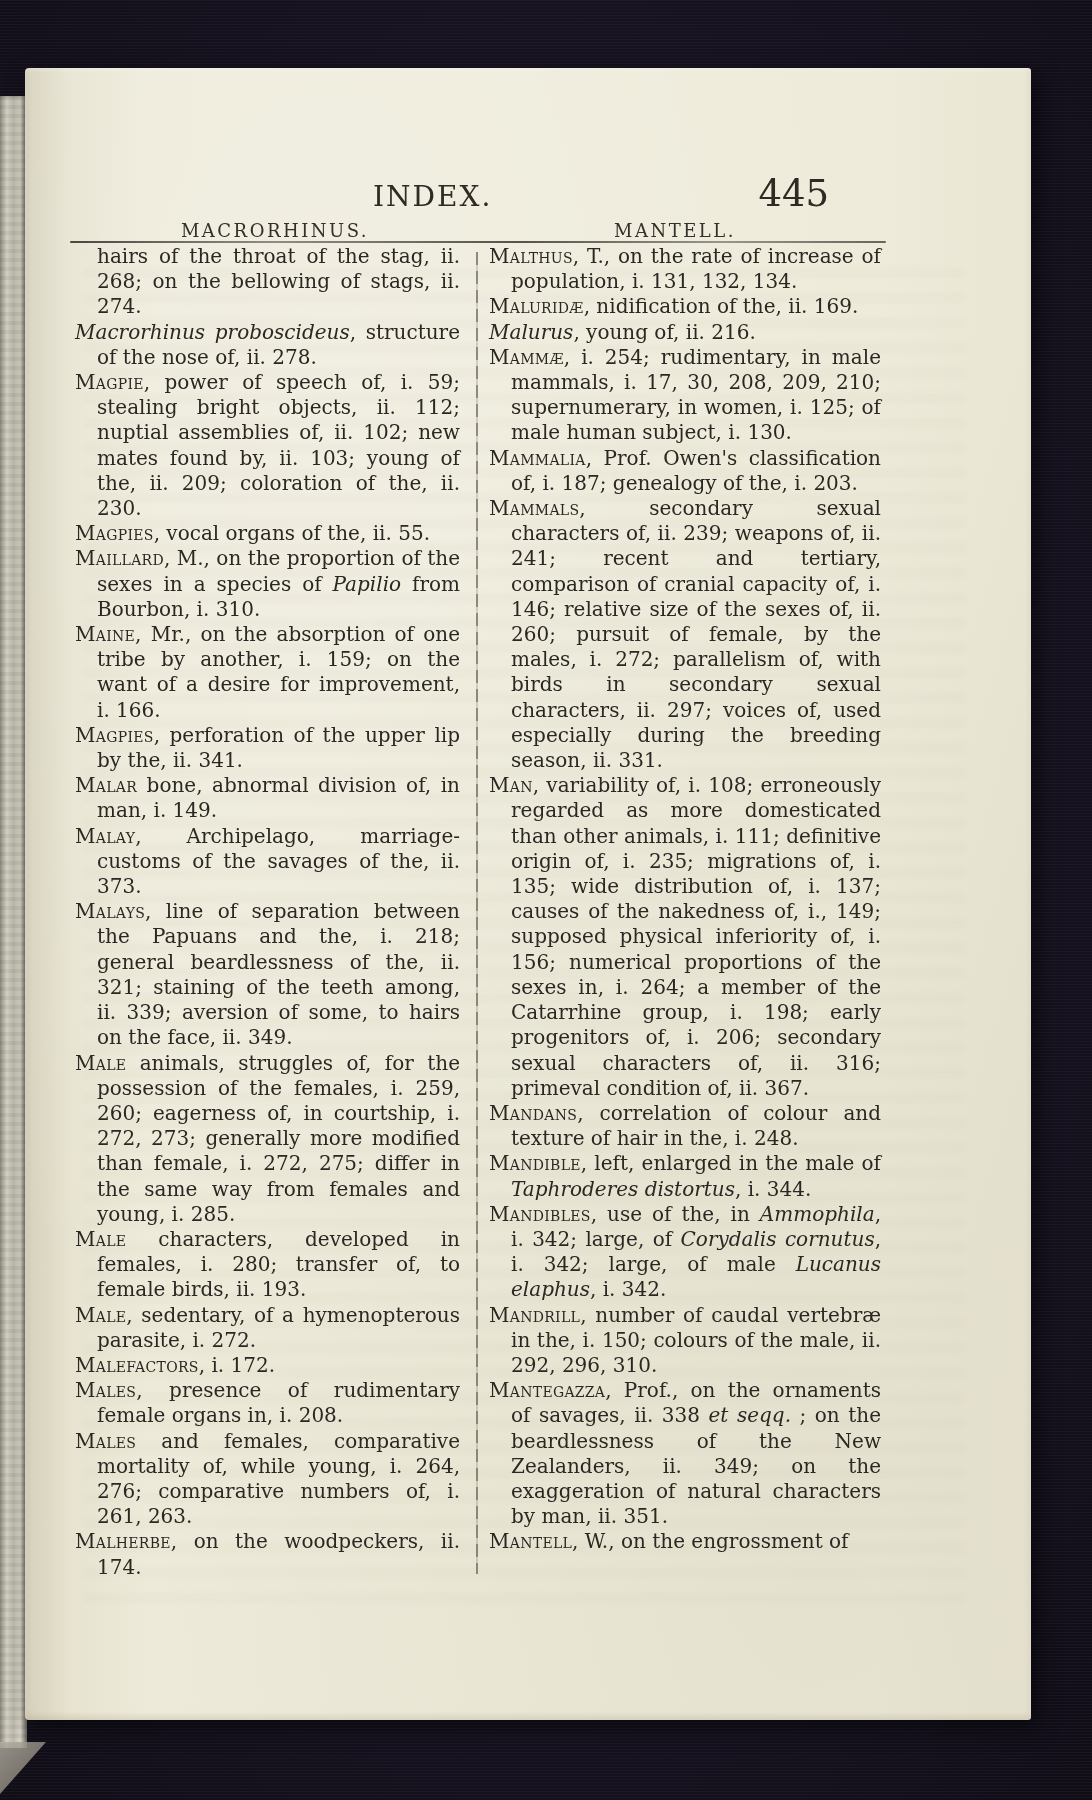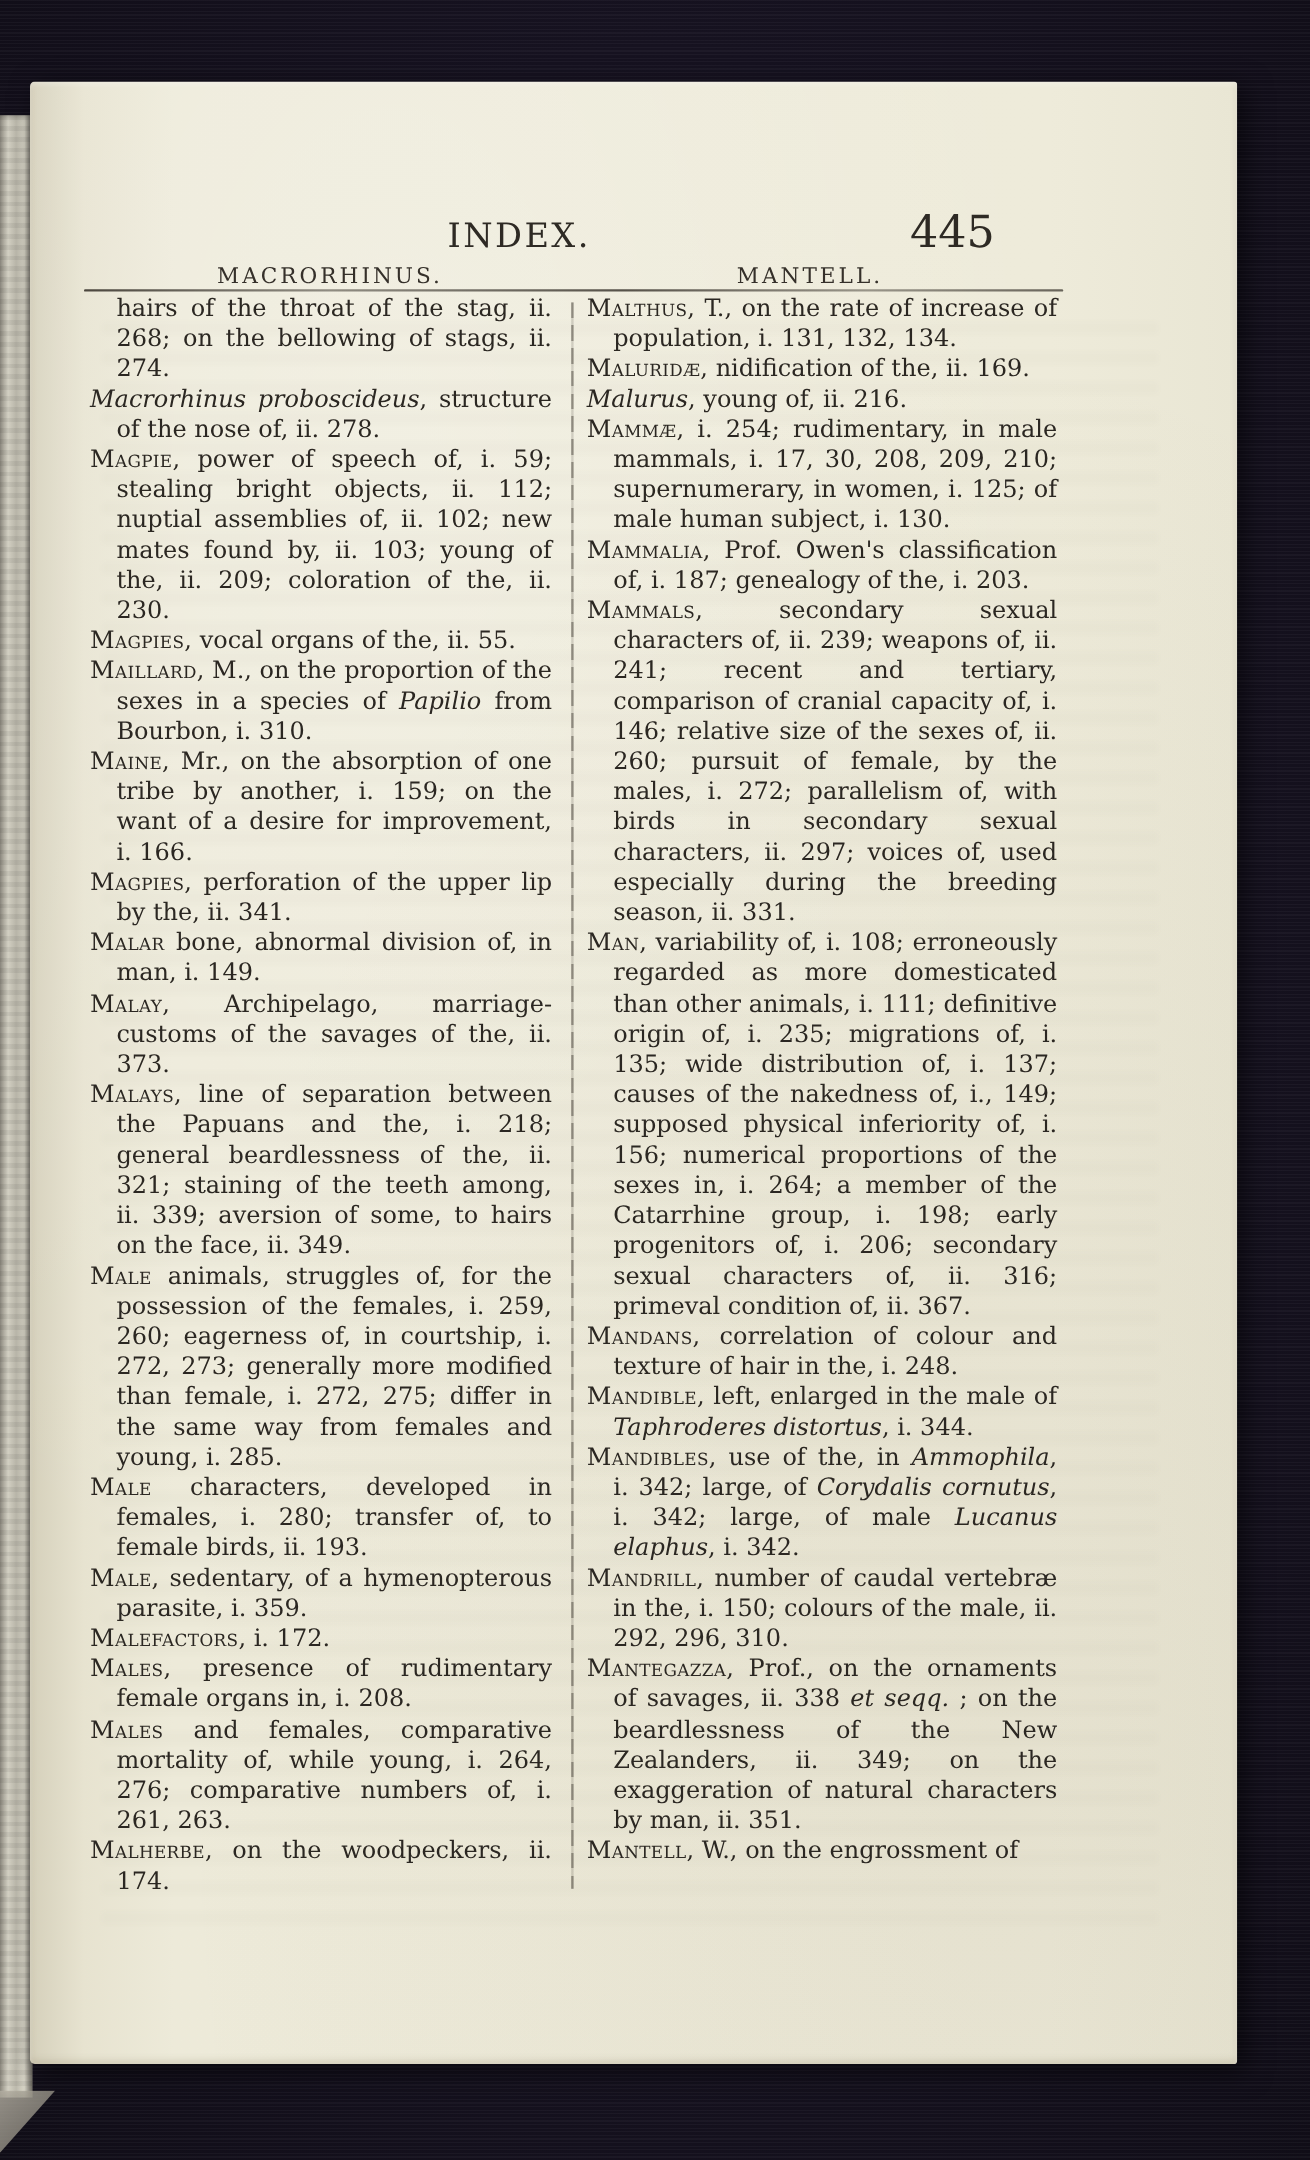--- a/index.html
+++ b/index.html
@@ -100,21 +100,21 @@
         <p class="entry"><span class="sc">Magpie</span><span>, power of speech of, i. 59; stealing bright objects, ii. 112; nuptial assemblies of, ii. 102; new mates found by, ii. 103; young of the, ii. 209; coloration of the, ii. 230.</span></p>
         <p class="entry"><span class="sc">Magpies</span><span>, vocal organs of the, ii. 55.</span></p>
         <p class="entry"><span class="sc">Maillard</span><span>, M., on the proportion of the sexes in a species of </span><span class="i">Papilio</span><span> from Bourbon, i. 310.</span></p>
         <p class="entry"><span class="sc">Maine</span><span>, Mr., on the absorption of one tribe by another, i. 159; on the want of a desire for improvement, i. 166.</span></p>
         <p class="entry"><span class="sc">Magpies</span><span>, perforation of the upper lip by the, ii. 341.</span></p>
         <p class="entry"><span class="sc">Malar</span><span> bone, abnormal division of, in man, i. 149.</span></p>
         <p class="entry"><span class="sc">Malay</span><span>, Archipelago, marriage-customs of the savages of the, ii. 373.</span></p>
         <p class="entry"><span class="sc">Malays</span><span>, line of separation between the Papuans and the, i. 218; general beardlessness of the, ii. 321; staining of the teeth among, ii. 339; aversion of some, to hairs on the face, ii. 349.</span></p>
         <p class="entry"><span class="sc">Male</span><span> animals, struggles of, for the possession of the females, i. 259, 260; eagerness of, in courtship, i. 272, 273; generally more modified than female, i. 272, 275; differ in the same way from females and young, i. 285.</span></p>
         <p class="entry"><span class="sc">Male</span><span> characters, developed in females, i. 280; transfer of, to female birds, ii. 193.</span></p>
-        <p class="entry"><span class="sc">Male</span><span>, sedentary, of a hymenopterous parasite, i. 359.</span></p>
+        <p class="entry"><span class="sc">Male</span><span>, sedentary, of a hymenopterous parasite, i. 272.</span></p>
         <p class="entry"><span class="sc">Malefactors</span><span>, i. 172.</span></p>
         <p class="entry"><span class="sc">Males</span><span>, presence of rudimentary female organs in, i. 208.</span></p>
         <p class="entry"><span class="sc">Males</span><span> and females, comparative mortality of, while young, i. 264, 276; comparative numbers of, i. 261, 263.</span></p>
         <p class="entry"><span class="sc">Malherbe</span><span>, on the woodpeckers, ii. 174.</span></p>
       </div>
     <div class="col col-right">
         <p class="entry"><span class="sc">Malthus</span><span>, T., on the rate of increase of population, i. 131, 132, 134.</span></p>
         <p class="entry"><span class="sc">Maluridæ</span><span>, nidification of the, ii. 169.</span></p>
         <p class="entry"><span class="i">Malurus</span><span>, young of, ii. 216.</span></p>
         <p class="entry"><span class="sc">Mammæ</span><span>, i. 254; rudimentary, in male mammals, i. 17, 30, 208, 209, 210; supernumerary, in women, i. 125; of male human subject, i. 130.</span></p>

